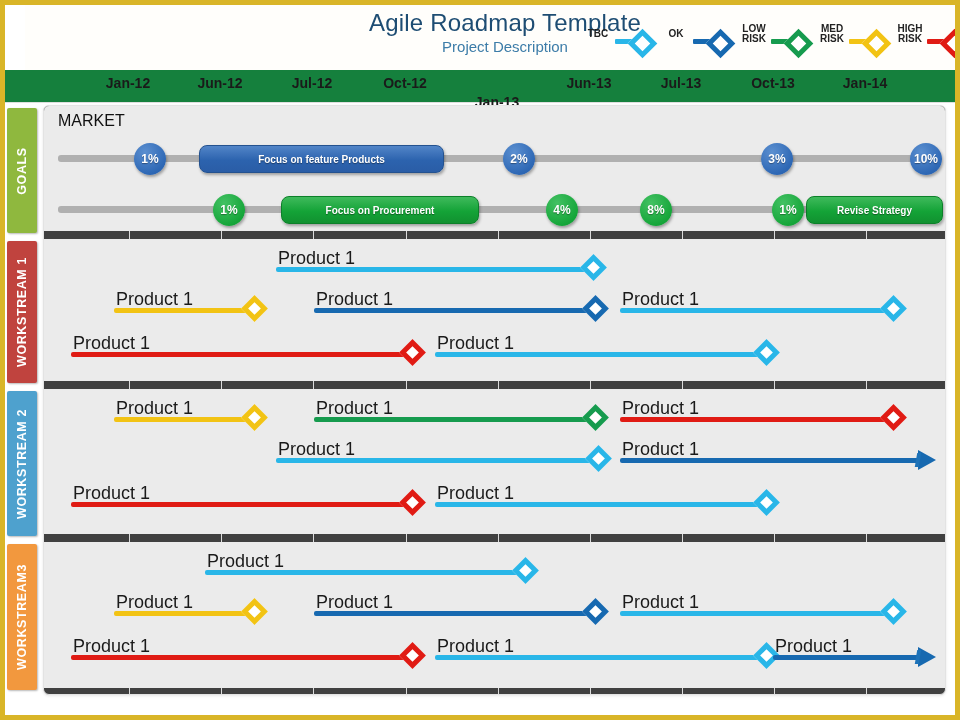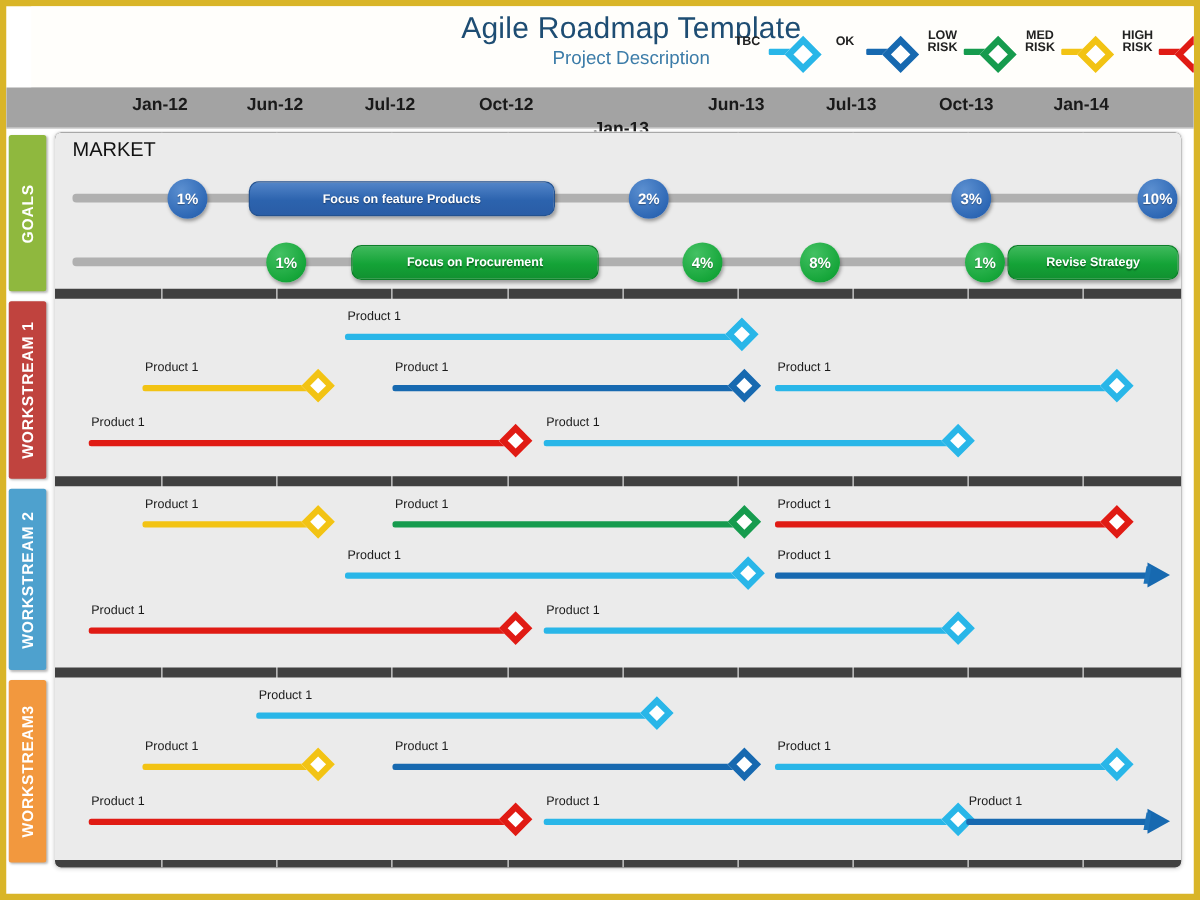--- a/index.html
+++ b/index.html
@@ -100,21 +100,21 @@
     background: #ffffff;
     box-sizing: content-box;
   }
 
   
   #axis {
     position: absolute;
     left: 0; top: 65px;
     width: 950px;
     height: 32px;
-    background: #a3a3a3;
+    background: #15803d;
     border-bottom: 1px solid #dedede;
   }
   .axis-tick {
     position: absolute;
     top: 5px;
     font-size: 14px;
     font-weight: bold;
     color: #1a1a1a;
     text-align: center;
     width: 80px;
@@ -215,21 +215,21 @@
     position: absolute;
     font-size: 16px;
     color: #111;
   }
 
   
   .task { position: absolute; height: 30px; }
   .task-label {
     position: absolute;
     left: 2px; top: -3px;
-    font-size: 10px;
+    font-size: 18px;
     color: #1a1a1a;
     white-space: nowrap;
   }
   .task-line {
     position: absolute;
     left: 0; top: 16px;
     height: 5px;
     border-radius: 2px;
   }
   .task-dia {

